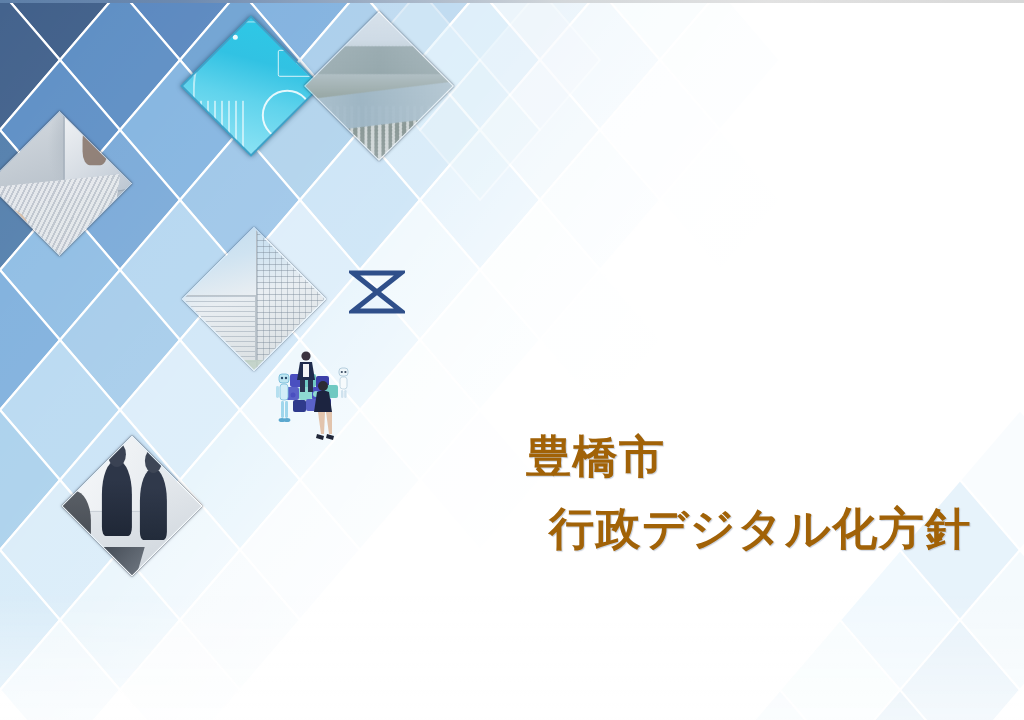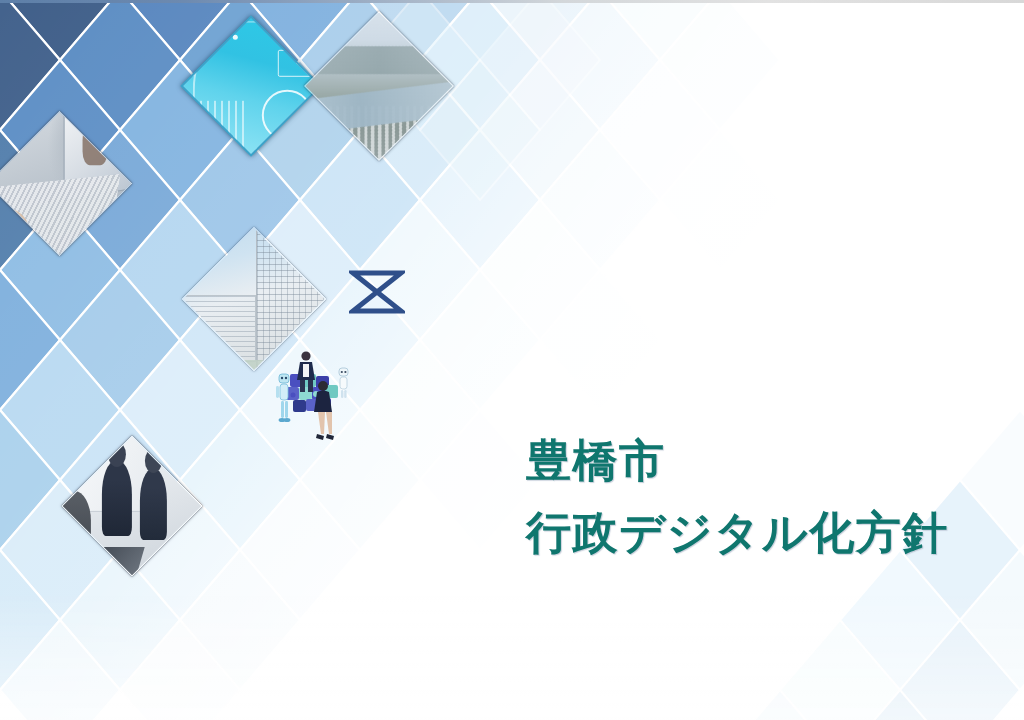--- a/index.html
+++ b/index.html
@@ -190,30 +190,30 @@
     position:absolute;left:349px;top:268px;width:56px;height:48px;z-index:25;
   }
   #logo-mark svg{display:block;}
 
   
   #title-block{
     position:absolute;left:526px;top:425px;z-index:30;
     color:#1f3864;
   }
   #title-block .line{
-    font-family:Liberation Serif, serif;
+    font-family:Liberation Mono, monospace;
     font-weight:700;
     font-size:45px;
     line-height:72px;
     letter-spacing:1.5px;
-    color:#0f766e;
+    color:#a16207;
     white-space:nowrap;
     text-shadow:1px 1px 1px rgba(180,190,205,.75);
   }
-  #title-block .line-sub{padding-left:0px;}
+  #title-block .line-sub{padding-left:0px;margin-left:23px;}
 </style>
 </head>
 <body>
 
 <div id="slide">
 
   <div class="top-hairline"></div>
 
   <div id="pattern-layer">
     <svg viewBox="0 0 1024 720" xmlns="http://www.w3.org/2000/svg" shape-rendering="geometricPrecision">

